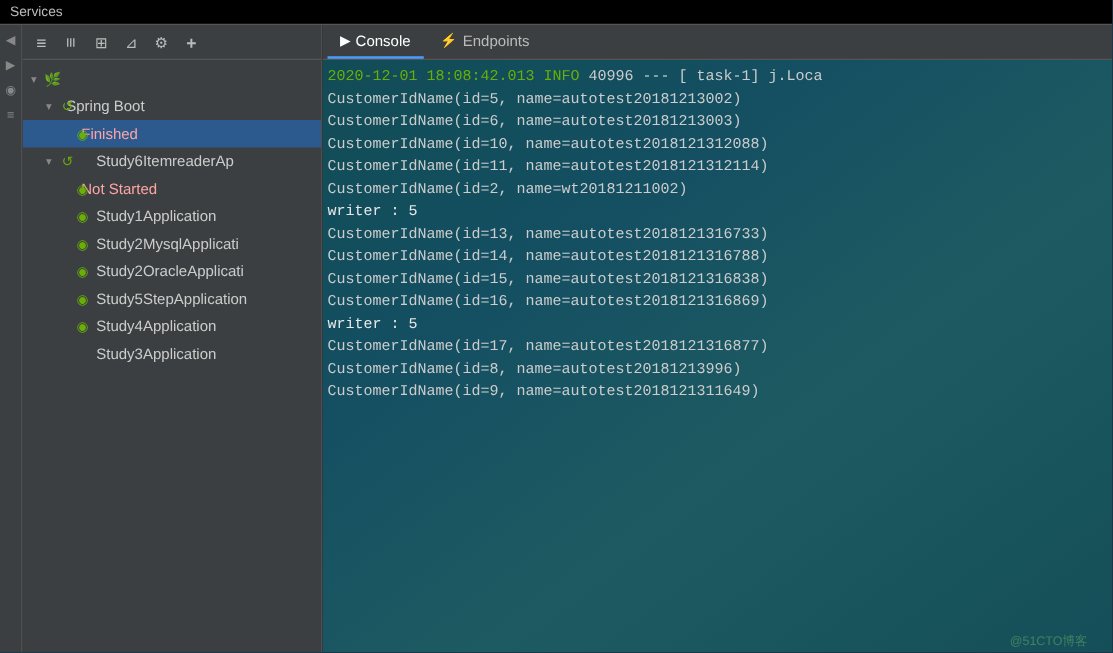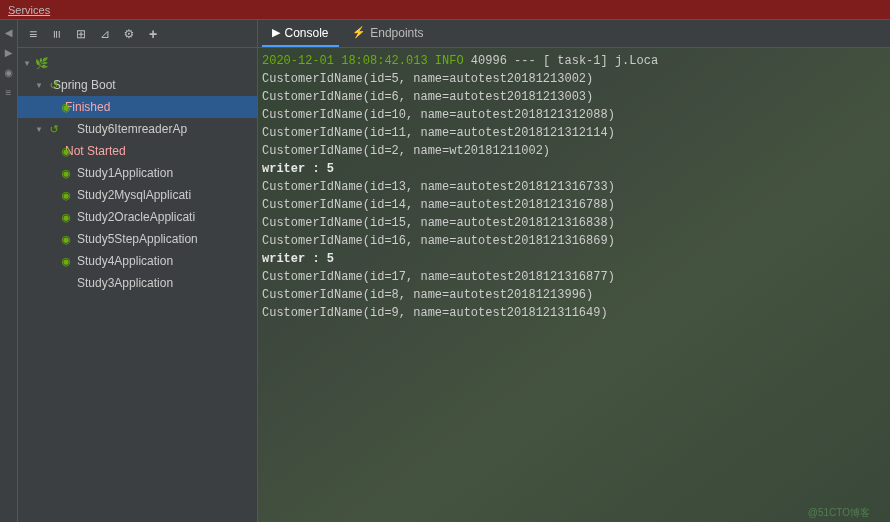--- a/index.html
+++ b/index.html
@@ -9,30 +9,29 @@
       font-family: 'Segoe UI', Arial, sans-serif;
       font-size: 12px;
       overflow: hidden;
       display: flex;
       flex-direction: column;
       background: #2b2b2b;
     }
 
     
     .title-bar {
-      background: #7f1d1d;
+      background: #000000;
       color: #bbbbbb;
       padding: 2px 8px;
       font-size: 11px;
       height: 20px;
       display: flex;
       align-items: center;
       border-bottom: 1px solid #555;
       flex-shrink: 0;
-      text-decoration: underline;
     }
 
     
     .main-layout {
       display: flex;
       flex: 1;
       overflow: hidden;
     }
 
     
@@ -187,21 +186,21 @@
     .tab.active {
       color: #ffffff;
       border-bottom: 2px solid #4a9eff;
     }
 
     .console-area {
       flex: 1;
       overflow-y: auto;
       overflow-x: hidden;
       padding: 2px 0;
-      background: #404040;
+      background: #0c4a6e;
       position: relative;
     }
 
     
     .console-bg {
       position: absolute;
       top: 0; left: 0; right: 0; bottom: 0;
       background: linear-gradient(
         to bottom right,
         rgba(30,80,30,0.3) 0%,
@@ -223,21 +222,21 @@
       font-family: 'Consolas', 'Courier New', monospace;
       font-size: 12px;
       line-height: 18px;
       white-space: nowrap;
       color: #cccccc;
     }
 
     .log-line .timestamp { color: #6aaf08; }
     .log-line .level-info { color: #6aaf08; }
     .log-line .thread-info { color: #cccccc; }
-    .log-line .writer { color: #e8e8e8; font-weight: bold; }
+    .log-line .writer { color: #e8e8e8; font-weight: normal; }
     .log-line .customer { color: #cccccc; }
 
     .watermark {
       position: absolute;
       bottom: 2px;
       right: 20px;
       font-size: 10px;
       color: rgba(100,160,100,0.6);
       z-index: 2;
     }

